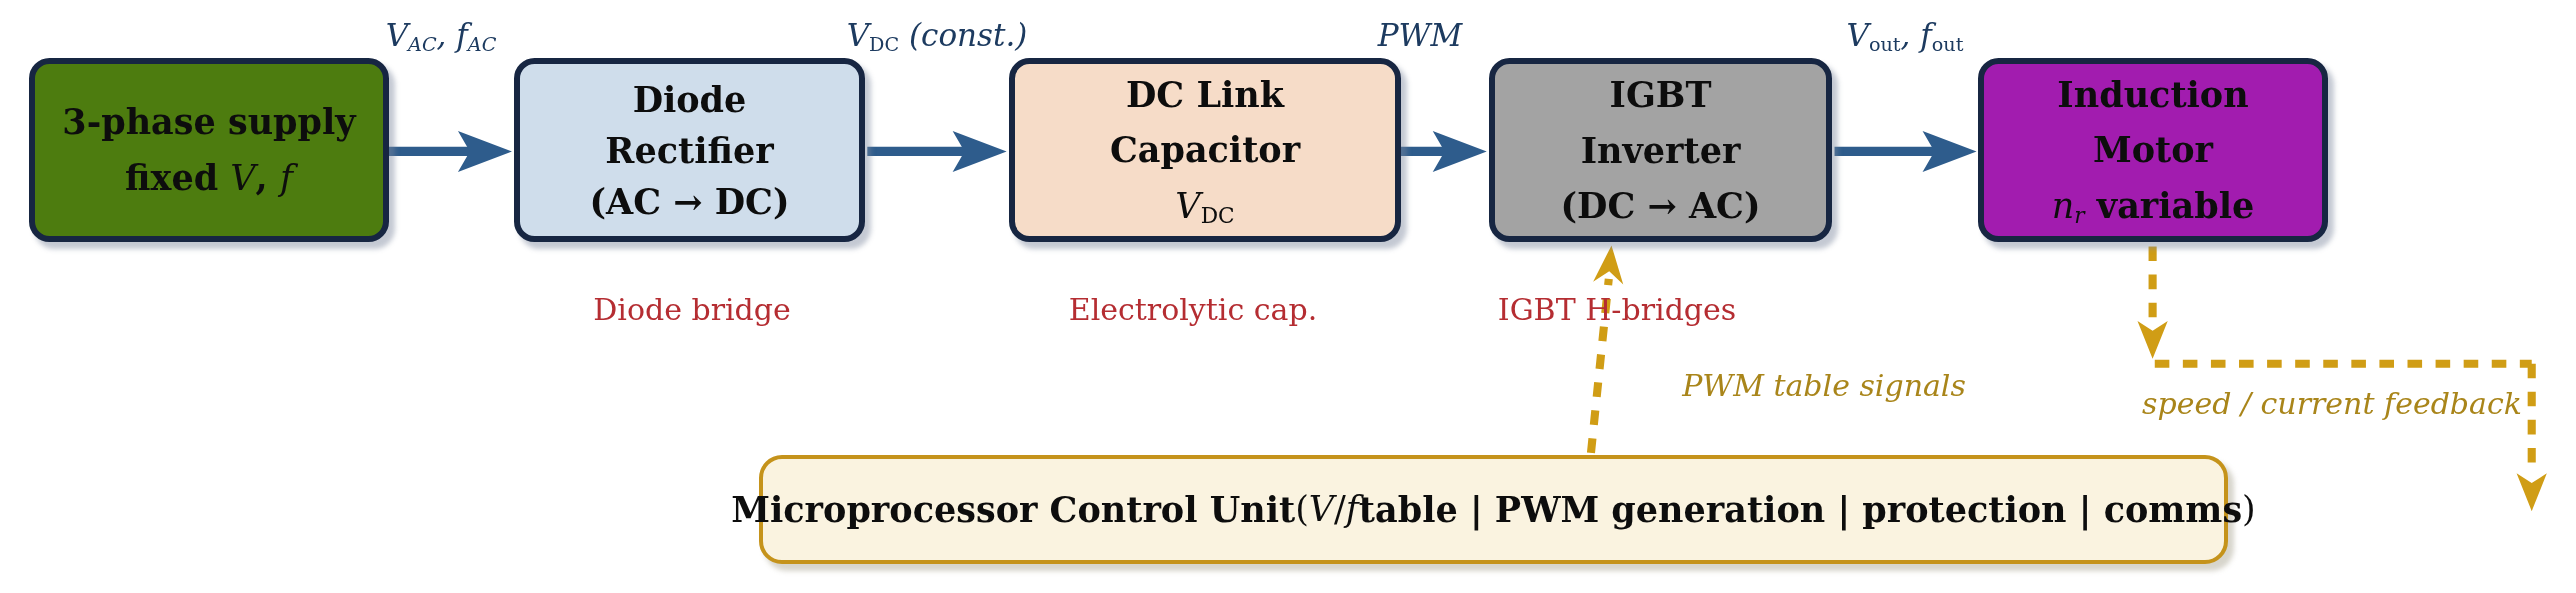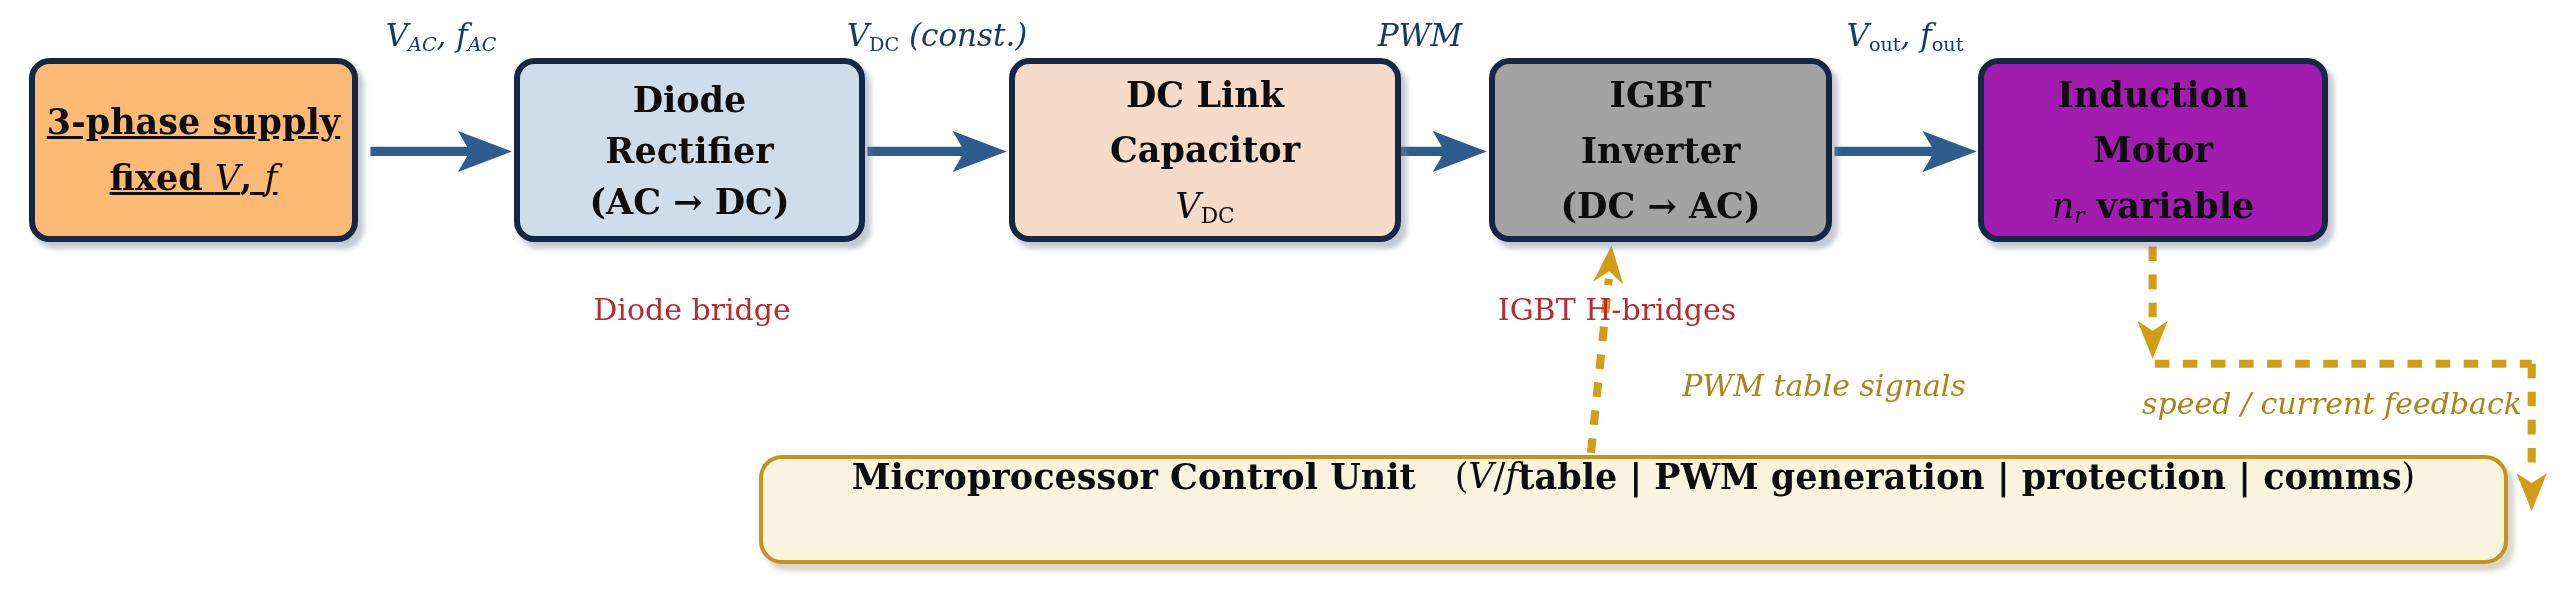--- a/index.html
+++ b/index.html
@@ -22,23 +22,23 @@
     white-space:nowrap;line-height:1;
   }
   .box i, .box sub{font-weight:normal;}
   .box .b{font-weight:bold;}
   i{font-style:italic;}
   sub{font-size:0.62em;line-height:0;vertical-align:-0.25em;}
   .s-rm{font-style:normal;}
   .s-it{font-style:italic;}
 
   .mcu{
-    position:absolute;left:759px;top:455px;width:1749px;height:109px;box-sizing:border-box;
+    position:absolute;left:759px;top:455px;width:1469px;height:109px;box-sizing:border-box;
     background:#faf3e0;border:4.9px solid #c5931b;border-radius:23px;
-    display:flex;justify-content:center;
+    display:flex;align-items:center;justify-content:center;
     font-size:35px;font-weight:bold;color:#0d0d0d;white-space:nowrap;line-height:1;
     box-shadow:5.4px 6.5px 4.9px rgba(150,145,120,0.38);
   }
   .mcu .thin{font-weight:normal;}
   .mcu i{font-weight:normal;}
   .mcu-gap{display:inline-block;width:39px;}
 
   .flabel{
     position:absolute;top:18.4px;transform:translateX(-50%);
     font-size:31px;font-style:italic;color:#1d3b60;white-space:nowrap;line-height:1.15;
@@ -84,21 +84,21 @@
 
     <g>
       <line class="gdash" x1="3986" y1="456" x2="3986" y2="604"></line>
       <polygon class="ghead" points="3986,664 3958,594 3986,612 4014,594"></polygon>
       <line class="gdash" x1="3990" y1="673" x2="4688" y2="673"></line>
       <line class="gdash" x1="4688" y1="673" x2="4688" y2="872"></line>
       <polygon class="ghead" points="4688,946 4660,876 4688,894 4716,876"></polygon>
     </g>
   </svg>
 
-  <div class="box" style="left:29px;width:329px;background:#fdba74;text-decoration:underline;">
+  <div class="box" style="left:29px;width:360px;background:#4d7c0f;">
     <div>3-phase supply</div>
     <div><span>fixed </span><i>V</i><span class="b">, </span><i>f</i></div>
   </div>
 
   <div class="box" style="left:514px;width:351px;background:#cfddeb;gap:16px;">
     <div>Diode</div>
     <div>Rectifier</div>
     <div>(AC → DC)</div>
   </div>
 
@@ -122,20 +122,21 @@
 
   <div class="flabel" style="left:441px;"><i>V</i><sub class="s-it">AC</sub><span>, </span><i>f</i><sub class="s-it">AC</sub></div>
 
   <div class="flabel" style="left:937px;"><i>V</i><sub class="s-rm">DC</sub><span> (const.)</span></div>
 
   <div class="flabel" style="left:1420px;"><span>PWM</span></div>
 
   <div class="flabel" style="left:1905px;"><i>V</i><sub class="s-rm">out</sub><span>, </span><i>f</i><sub class="s-rm">out</sub></div>
 
   <div class="red-label" style="left:692px;">Diode bridge</div>
+  <div class="red-label" style="left:1193px;">Electrolytic cap.</div>
   <div class="red-label" style="left:1617px;">IGBT H-bridges</div>
 
   <div class="gold-label" style="left:1824px;top:369px;">PWM table signals</div>
   <div class="gold-label" style="left:2332px;top:387px;">speed / current feedback</div>
 
   <div class="mcu">
     <span>Microprocessor Control Unit</span>
       <span class="mcu-gap"></span>
       <span class="thin">(</span>
       <i>V</i>

